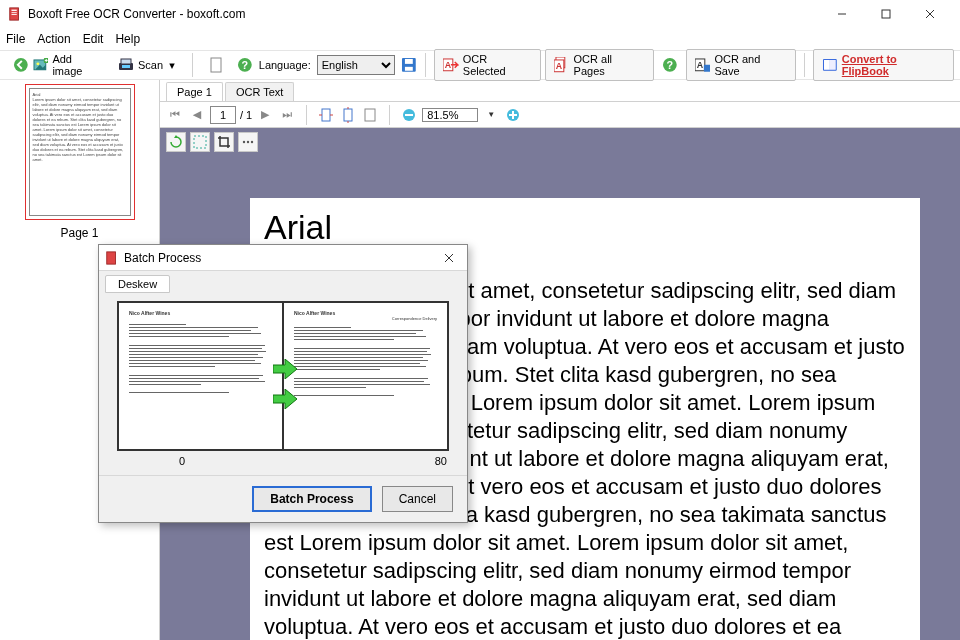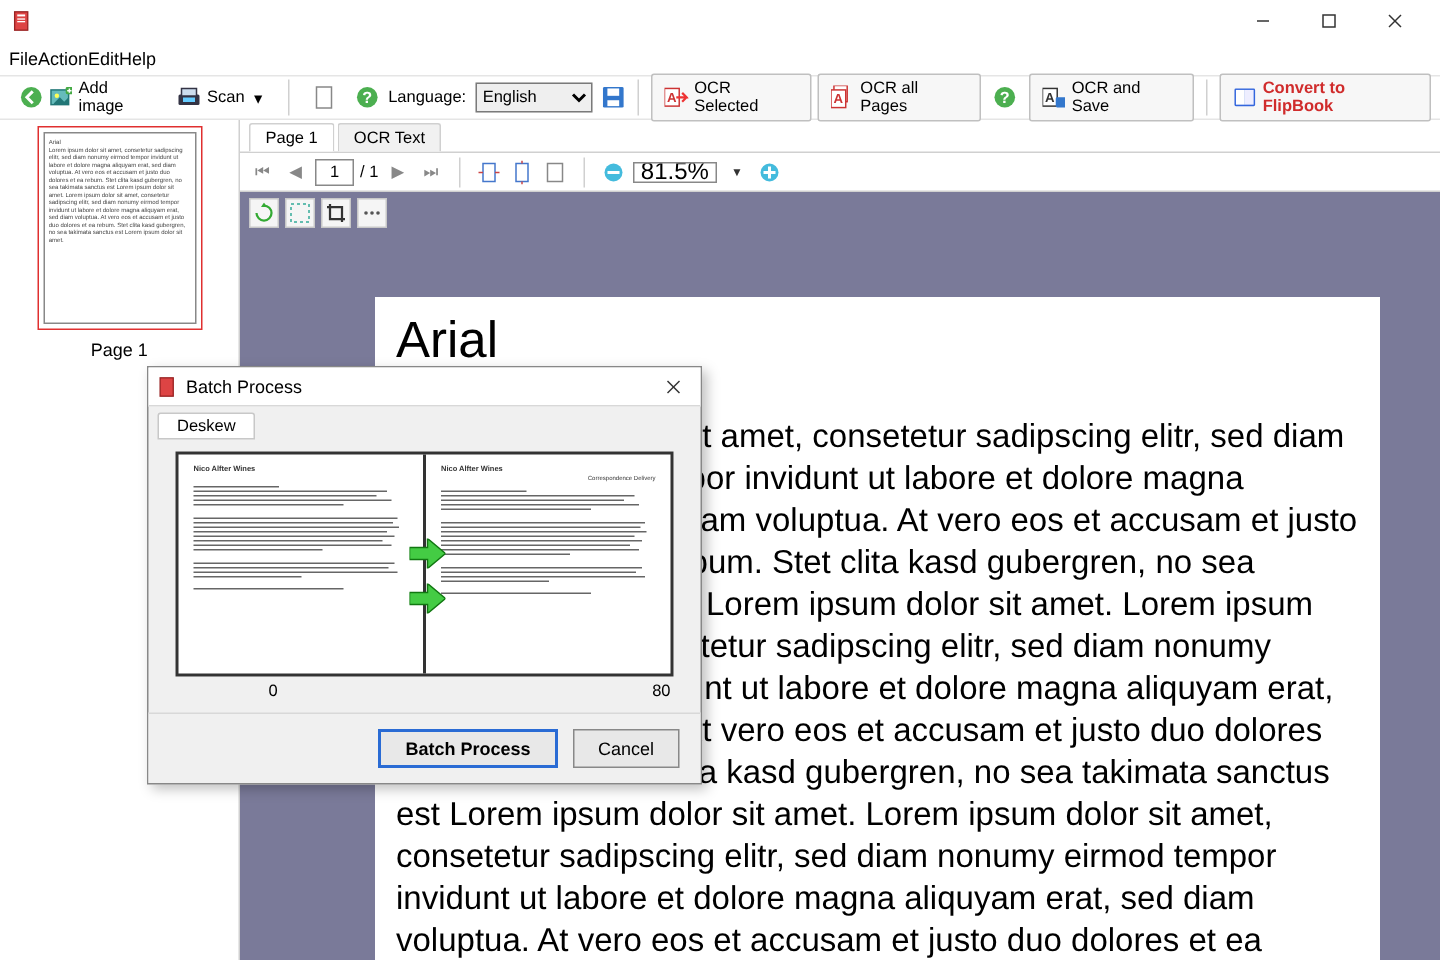--- a/index.html
+++ b/index.html
@@ -4,46 +4,46 @@
 <style>
 * { box-sizing: border-box; margin: 0; padding: 0; font-family: "Segoe UI", Tahoma, sans-serif; }
 body { width: 960px; height: 640px; overflow: hidden; background: #fff; font-size: 11px; }
 
 .titlebar { height: 28px; display: flex; align-items: center; padding: 0 8px; background: #fff; border-bottom: none; }
 .titlebar .app-icon { width: 14px; height: 14px; margin-right: 6px; }
 .titlebar .title { color: #000; font-size: 12px; flex: 0 0 auto; }
 .titlebar .spacer { flex: 1; }
 .winbtn { width: 44px; height: 28px; display: flex; align-items: center; justify-content: center; color: #555; }
 
-.menubar { height: 22px; display: flex; align-items: center; padding: 0 6px; font-size: 12px; color: #000; }
+.menubar { height: 22px; display: flex; align-items: center; padding: 0 6px; font-size: 12px; color: #000; gap: 12px; }
 .menubar span { cursor: default; }
 
 .toolbar { height: 30px; display: flex; align-items: center; padding: 2px 6px; border-top: 1px solid #e5e5e5; border-bottom: 1px solid #e5e5e5; }
 .tb-sep { width: 1px; height: 24px; background: #d0d0d0; margin: 0 8px; }
 .tb-btn { display: inline-flex; align-items: center; gap: 4px; padding: 2px 6px; border: 1px solid transparent; border-radius: 2px; }
 .tb-btn.boxed { border: 1px solid #c0c0c0; background: #f7f7f7; padding: 3px 8px; }
 .icn { width: 16px; height: 16px; display: inline-flex; align-items: center; justify-content: center; }
 .lang-select { height: 20px; width: 80px; font-size: 11px; border: 1px solid #7a7a7a; }
-.flipbook { color: #d02c2c; font-weight: bold; }
+.flipbook { color: #d02c2c; font-weight: bold; text-decoration: underline; }
 
 .workspace { position: absolute; top: 80px; left: 0; right: 0; bottom: 0; display: flex; }
 .sidebar { width: 160px; border-right: 1px solid #d0d0d0; background: #fff; padding: 4px; }
 .thumb { border: 1px solid #e03030; padding: 3px; width: 110px; margin: 0 auto; }
 .thumb-inner { border: 1px solid #888; background: #fff; height: 128px; padding: 3px; font-size: 4px; line-height: 5px; color: #444; overflow: hidden; }
 .thumb-label { text-align: center; margin-top: 6px; font-size: 12px; }
 
 .mainpane { flex: 1; display: flex; flex-direction: column; position: relative; }
 .tabs { height: 22px; display: flex; align-items: flex-end; padding-left: 6px; border-bottom: 1px solid #d0d0d0; }
 .tab { padding: 3px 10px; border: 1px solid #d0d0d0; border-bottom: none; background: #fff; margin-right: 2px; font-size: 11px; border-radius: 2px 2px 0 0; }
 .tab.inactive { background: #f1f1f1; }
 
 .pagenav { height: 26px; display: flex; align-items: center; padding: 0 6px; border-bottom: 1px solid #d0d0d0; gap: 4px; }
 .pagenav .navicn { width: 18px; height: 18px; display: flex; align-items: center; justify-content: center; color: #888; }
 .page-input { width: 26px; height: 18px; text-align: center; border: 1px solid #888; font-size: 11px; }
-.zoom-input { width: 56px; height: 14px; border: 1px solid #888; font-size: 16px; padding-left: 4px; }
+.zoom-input { width: 56px; height: 14px; border: 1px solid #888; font-size: 11px; padding-left: 4px; }
 .navsep { width: 1px; height: 20px; background: #d0d0d0; margin: 0 6px; }
 
 .doc-tools { position: absolute; top: 52px; left: 6px; display: flex; gap: 4px; z-index: 1; }
 .doc-tools .tool { width: 20px; height: 20px; border: 1px solid #c8c8c8; background: #f5f5f5; display: flex; align-items: center; justify-content: center; }
 
 .doc-bg { position: absolute; top: 48px; left: 0; right: 0; bottom: 0; background: #7a7a99; overflow: hidden; }
 .doc-page { position: absolute; top: 70px; left: 90px; width: 670px; min-height: 800px; background: #fff; padding: 10px 14px; }
 .doc-title { font-family: Arial, sans-serif; font-size: 34px; margin-bottom: 30px; }
 .doc-body { font-family: Arial, sans-serif; font-size: 22px; line-height: 28px; }
 
@@ -76,20 +76,21 @@
 
 <div class="titlebar">
   <span class="app-icon">
     <svg viewBox="0 0 16 16">
         <rect x="2" y="1" width="10" height="14" fill="#d44" stroke="#922"></rect>
         <rect x="4" y="3" width="6" height="1.5" fill="#fff"></rect>
         <rect x="4" y="6" width="6" height="1" fill="#fff"></rect>
         <rect x="4" y="8" width="6" height="1" fill="#fff"></rect>
       </svg>
   </span>
+  <span class="title">Boxoft Free OCR Converter - boxoft.com</span>
   <span class="spacer"></span>
   <div class="winbtn">
       <svg width="10" height="10">
         <line x1="1" y1="5" x2="9" y2="5" stroke="#333" stroke-width="1"></line>
       </svg>
     </div>
   <div class="winbtn">
       <svg width="10" height="10">
         <rect x="1" y="1" width="8" height="8" fill="none" stroke="#333" stroke-width="1"></rect>
       </svg>

